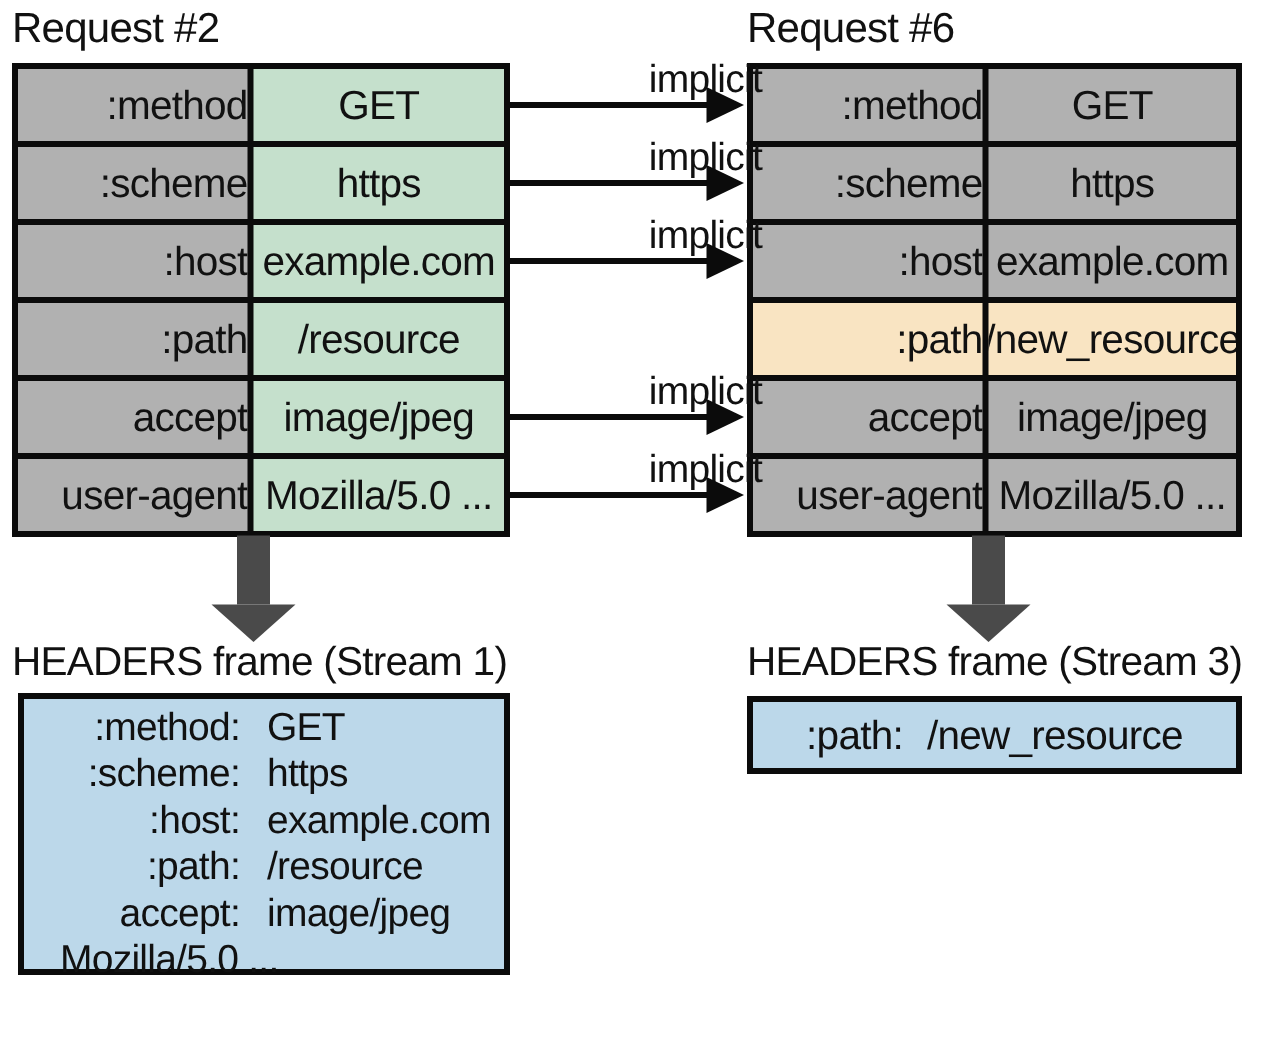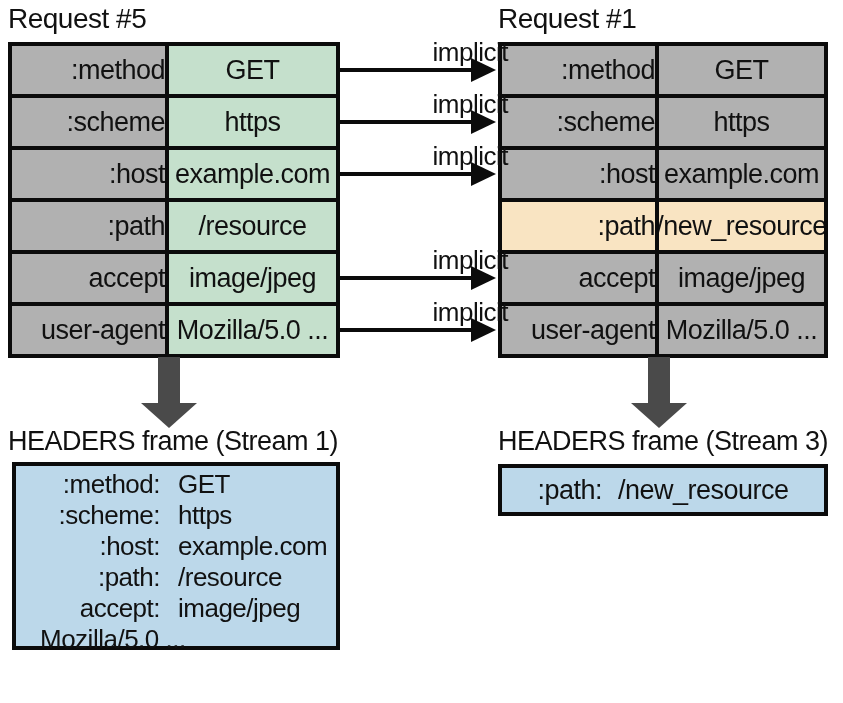--- a/index.html
+++ b/index.html
@@ -50,22 +50,22 @@
   .frame-line .v{margin-left:18px;}
   #frame2-box{left:498px;top:464px;width:330px;height:52px;
     display:flex;align-items:center;justify-content:center;font-size:27px;white-space:nowrap;}
   #frame2-box .v{margin-left:16px;}
 </style>
 </head>
 <body>
 
 <div id="canvas">
 
-  <div class="sec-title" style="left:8px;top:3px;">Request #5</div>
-  <div class="sec-title" style="left:498px;top:3px;">Request #1</div>
+  <div class="sec-title" style="left:8px;top:3px;">Request #2</div>
+  <div class="sec-title" style="left:498px;top:3px;">Request #6</div>
 
   <div class="hdr-table" id="request1-table" style="left:8px;">
     <div class="cell key">:method</div>
     <div class="cell val">GET</div>
     <div class="cell key">:scheme</div>
     <div class="cell val">https</div>
     <div class="cell key">:host</div>
     <div class="cell val">example.com</div>
     <div class="cell key">:path</div>
     <div class="cell val">/resource</div>

